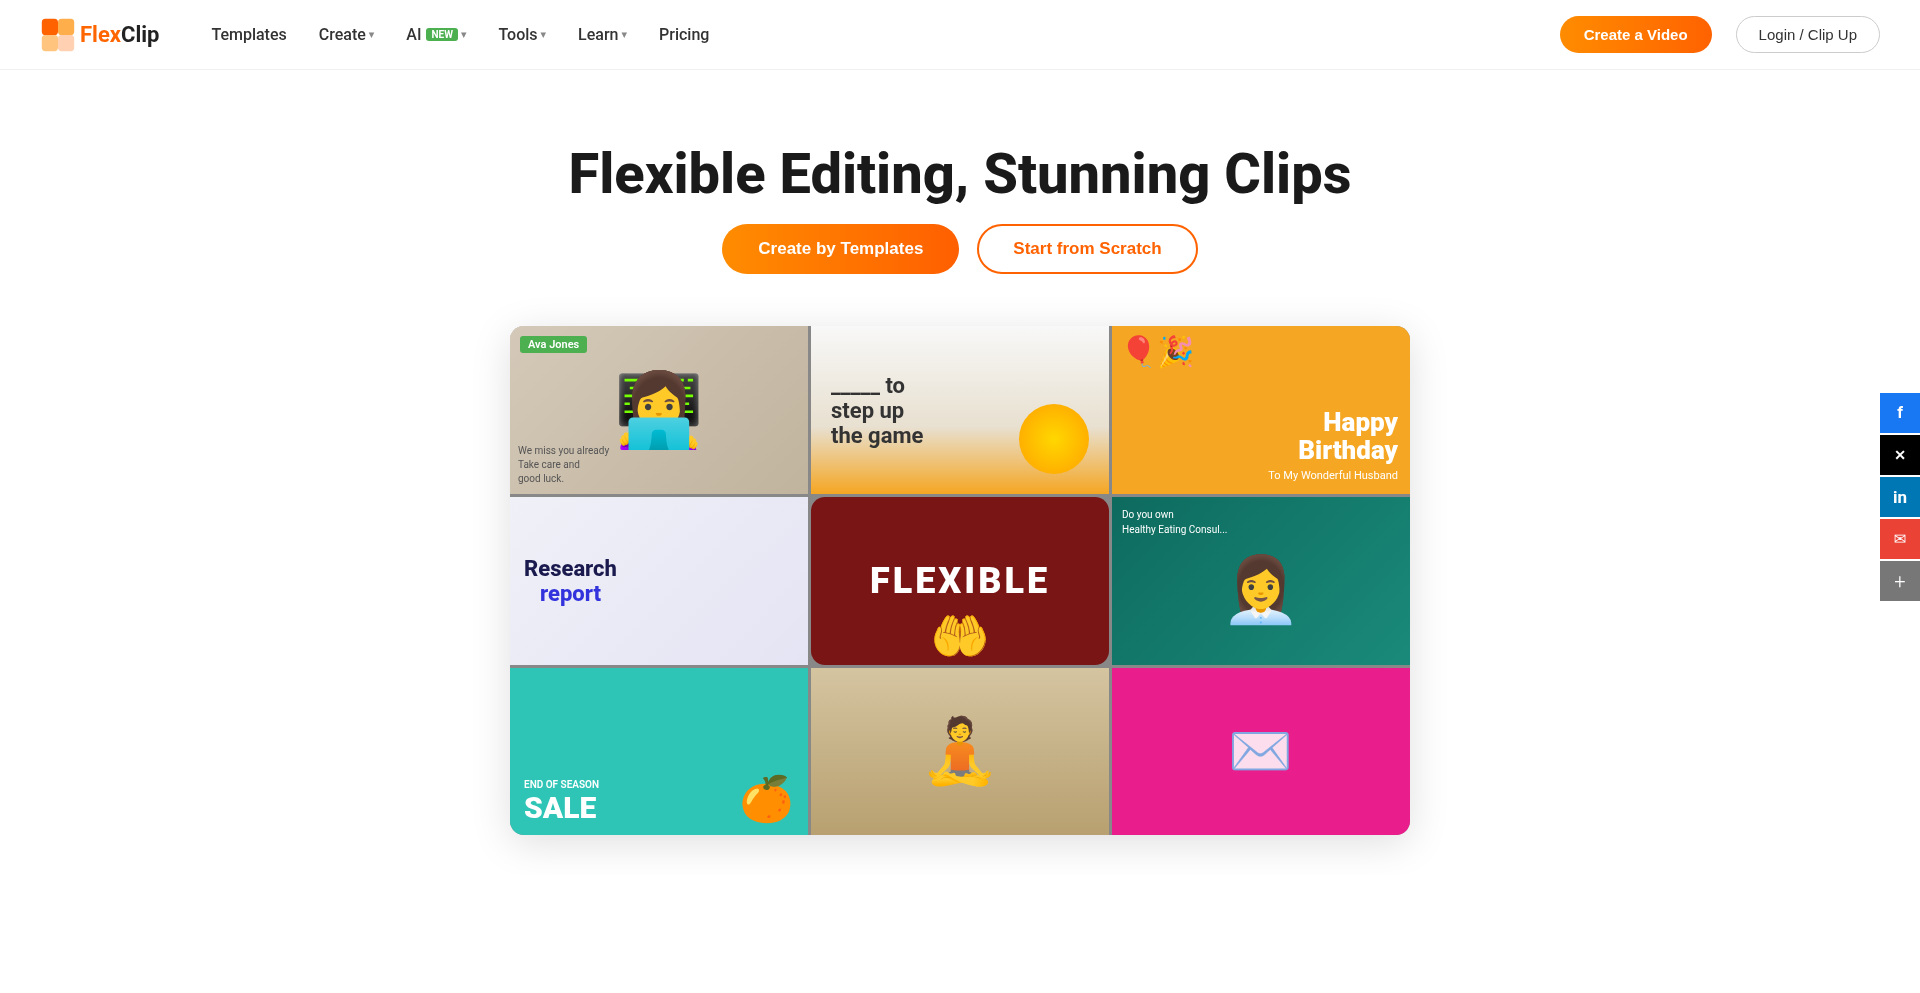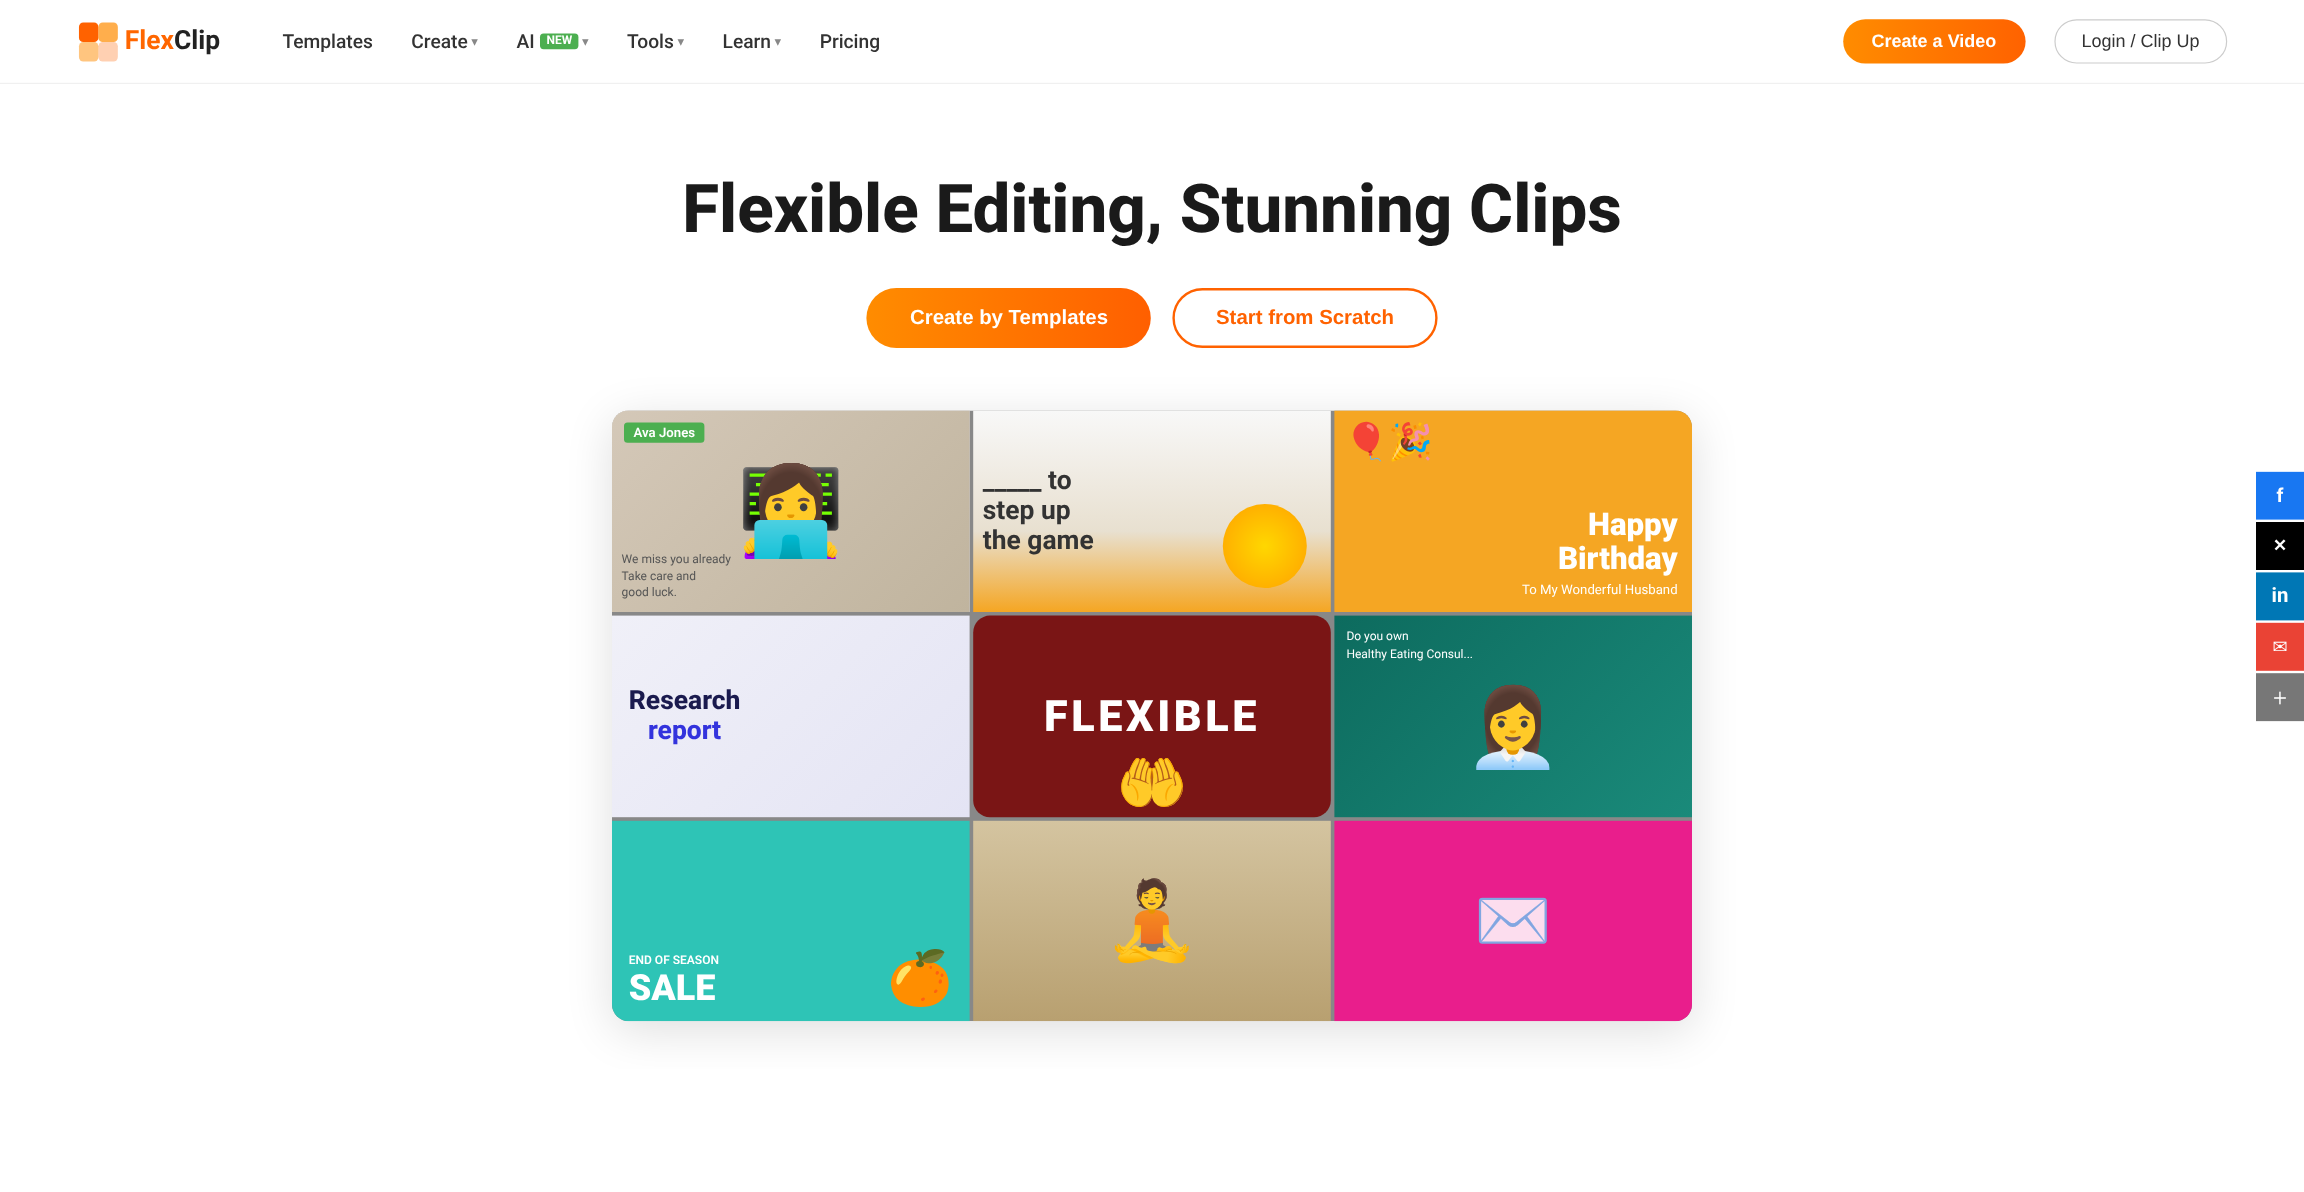--- a/index.html
+++ b/index.html
@@ -1,20 +1,20 @@
 <!DOCTYPE html>
 <html><head>
   <meta charset="utf-8">
   <style>
     * { margin: 0; padding: 0; box-sizing: border-box; }
     body { font-family: -apple-system, BlinkMacSystemFont, 'Segoe UI', Roboto, sans-serif; background: #fff; color: #222; overflow-x: hidden; }
 
     
     nav {
-      display: flex; align-items: center; padding: 0 64px; height: 70px;
+      display: flex; align-items: center; padding: 0 40px; height: 70px;
       border-bottom: 1px solid #f0f0f0; position: sticky; top: 0; background: #fff; z-index: 100;
     }
     .logo-wrap { display: flex; align-items: center; gap: 4px; margin-right: 40px; cursor: pointer; }
     .logo-icon { width: 36px; height: 36px; }
     .logo-text { font-size: 22px; font-weight: 700; color: #222; }
     .logo-text span { color: #f60; }
     .nav-links { display: flex; align-items: center; gap: 8px; flex: 1; }
     .nav-item {
       display: flex; align-items: center; gap: 3px;
       font-size: 16px; color: #333; padding: 6px 12px; border-radius: 6px;
@@ -34,21 +34,21 @@
       white-space: nowrap;
     }
     .btn-login {
       border: 1.5px solid #ccc; border-radius: 24px; background: #fff;
       color: #333; padding: 9px 22px; font-size: 15px; font-weight: 500; cursor: pointer;
       white-space: nowrap;
     }
 
     
     .hero { text-align: center; padding: 72px 20px 40px; }
-    .hero-title { font-size: 56px; font-weight: 800; color: #1a1a1a; line-height: 1.15; margin-bottom: 34px; }
+    .hero-title { font-size: 56px; font-weight: 800; color: #1a1a1a; line-height: 1.15; margin-bottom: 18px; }
     .hero-sub { font-size: 18px; color: #555; max-width: 680px; margin: 0 auto 40px; line-height: 1.6; }
     .hero-buttons { display: flex; justify-content: center; gap: 18px; margin-bottom: 52px; }
     .btn-templates {
       background: linear-gradient(90deg, #ff8c00, #ff5f00);
       color: #fff; border: none; border-radius: 30px;
       padding: 14px 36px; font-size: 17px; font-weight: 600; cursor: pointer;
     }
     .btn-scratch {
       background: #fff; color: #ff6200; border: 2px solid #ff6200;
       border-radius: 30px; padding: 13px 34px; font-size: 17px; font-weight: 600; cursor: pointer;
@@ -81,21 +81,21 @@
     .cell-inner { width: 100%; height: 100%; display: flex; align-items: center; justify-content: center; position: relative; }
 
     
     .cell-1 .name-tag {
       position: absolute; top: 10px; left: 10px;
       background: #4caf50; color: #fff; font-size: 11px; padding: 2px 8px; border-radius: 3px; font-weight: 600;
     }
 
     
     .cell-2 { background: linear-gradient(180deg, #f8f8f8 0%, #e8e0d0 60%, #f5a623 100%); }
-    .cell-2-text { position: absolute; left: 8px; top: 50%; transform: translateY(-50%); text-align: left; }
+    .cell-2-text { position: absolute; left: 20px; top: 50%; transform: translateY(-50%); text-align: left; }
     .cell-2-text .line1 { font-size: 18px; font-weight: 700; color: #333; }
     .cell-2-text .line2 { font-size: 18px; font-weight: 700; color: #333; }
     .cell-2-text .line3 { font-size: 18px; font-weight: 700; color: #333; }
 
     
     .cell-3 { background: #f5a623; }
 
     
     .cell-4 { background: linear-gradient(135deg, #f0f0f8 0%, #e8e8f5 100%); }
     .report-text { position: absolute; left: 14px; top: 50%; transform: translateY(-50%); }

